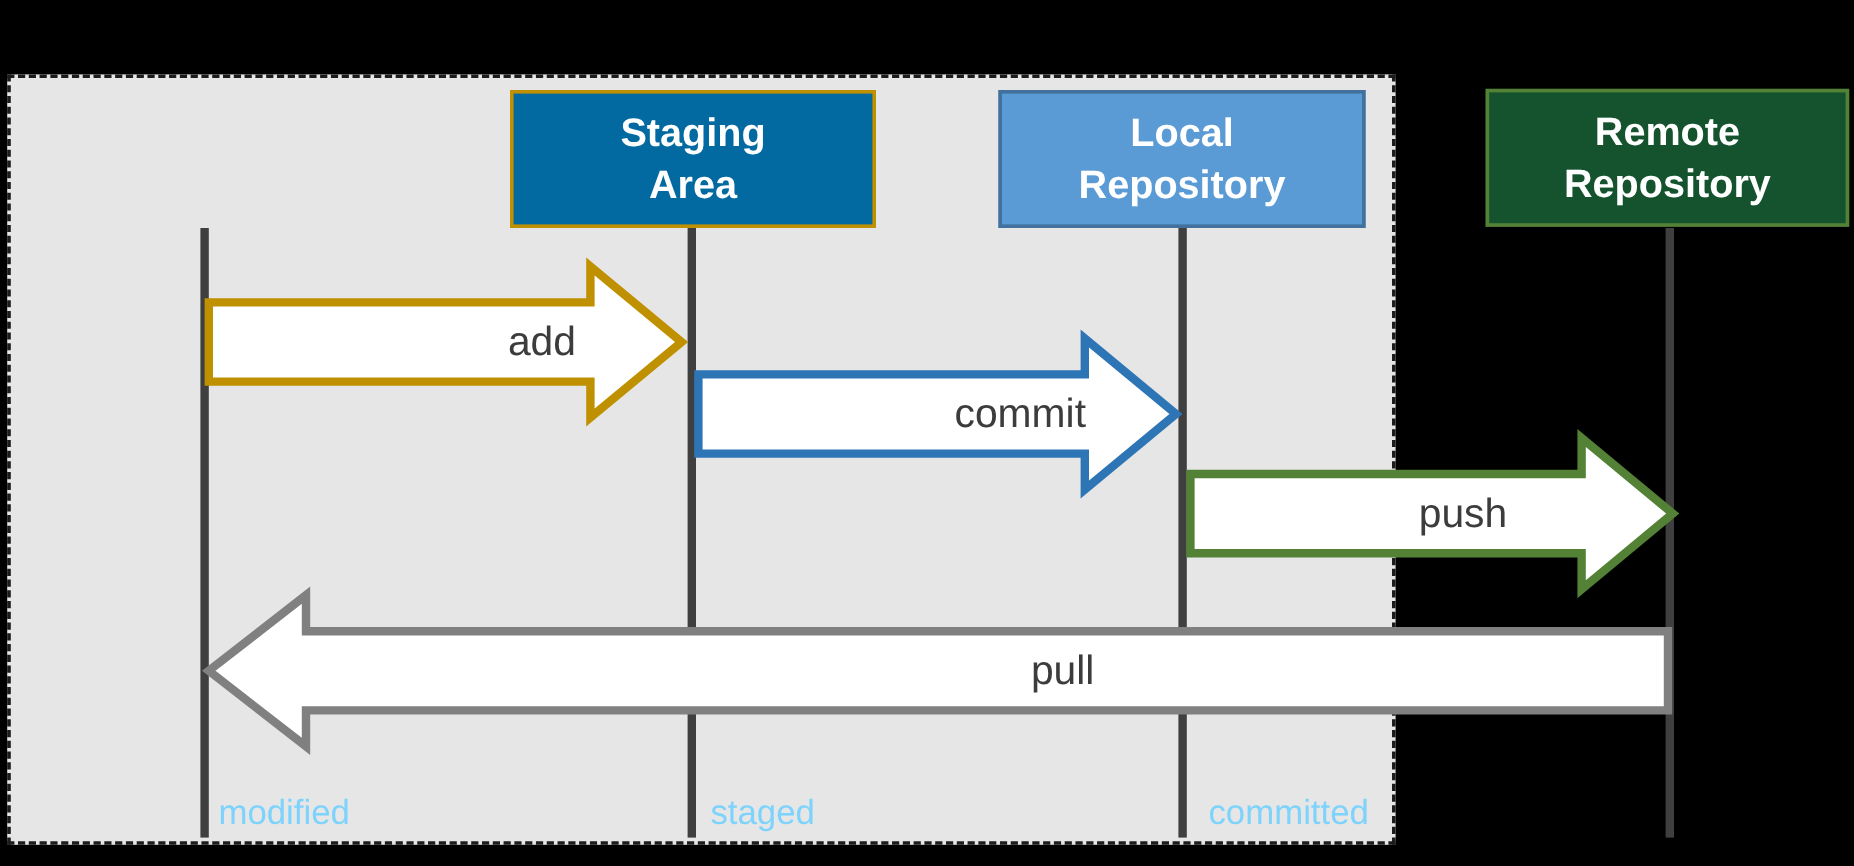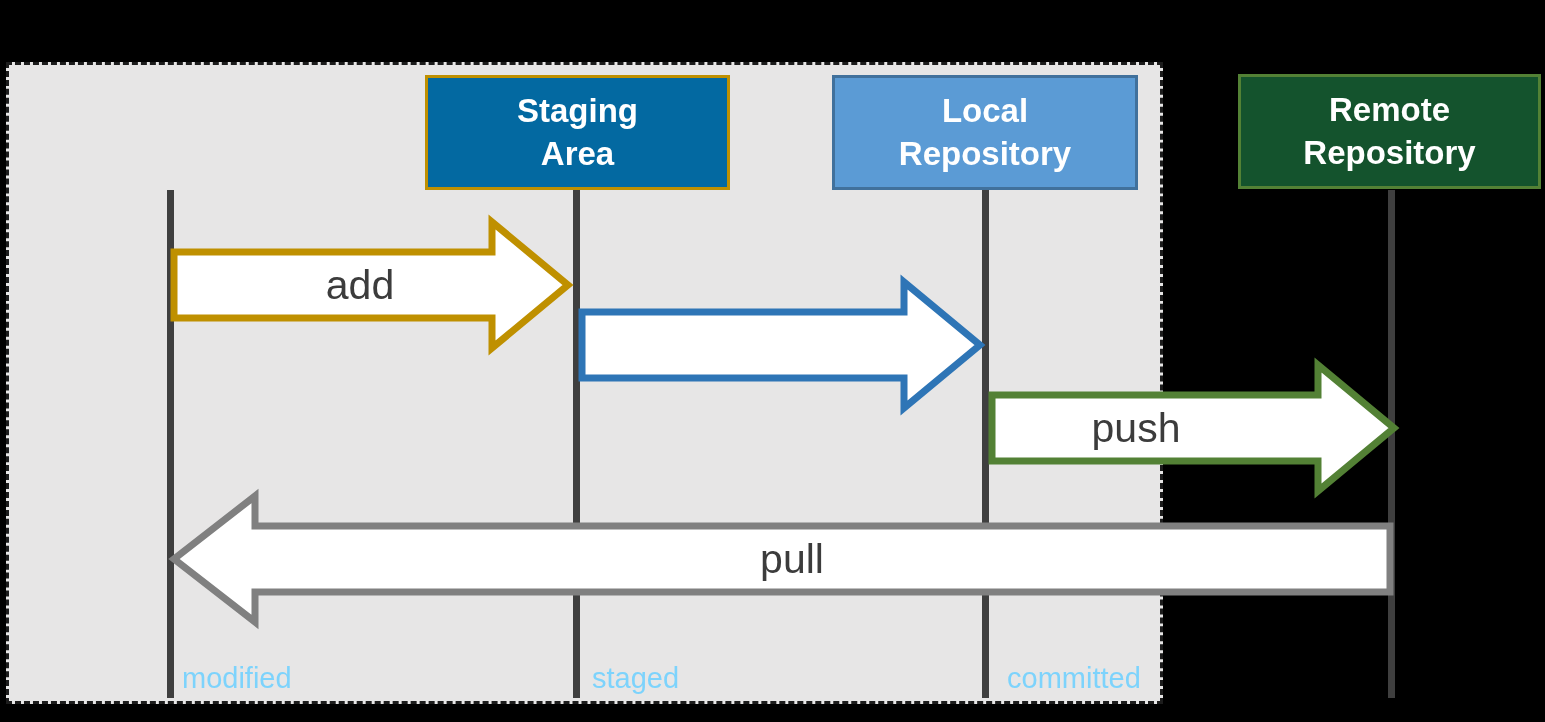--- a/index.html
+++ b/index.html
@@ -72,22 +72,22 @@
   }
   #arrows polygon {
     fill: #ffffff;
     stroke-width: 7px;
     stroke-linejoin: miter;
   }
   
   .arrow-label {
     position: absolute;
     width: 240px;
-    text-align: center;
-    font-size: 41px;
+    text-align: right;
+    font-size: 34px;
     color: #3c3c3c;
     line-height: 36px;
   }
   .al-add    { left: 240px;  top: 267px; }
   .al-commit { left: 665px;  top: 327px; }
   .al-push   { left: 1016px; top: 410px; }
   .al-pull   { left: 672px;  top: 541px; }
   
   .state-label {
     position: absolute;
@@ -126,20 +126,21 @@
   </div>
 
   <svg id="arrows" viewBox="0 0 1545 722" xmlns="http://www.w3.org/2000/svg">
     <polygon points="174,252 492,252 492,222 568,285 492,348 492,318 174,318" stroke="#BF9000"></polygon>
     <polygon points="582,312 904,312 904,282 980,345 904,408 904,378 582,378" stroke="#2E75B6"></polygon>
     <polygon points="992,395 1318,395 1318,365 1394,428 1318,491 1318,461 992,461" stroke="#538135"></polygon>
     <polygon points="1390,526 255,526 255,496 174,559 255,622 255,592 1390,592" stroke="#808080"></polygon>
   </svg>
 
   <div class="arrow-label al-add">add</div>
+  <div class="arrow-label al-commit">commit</div>
   <div class="arrow-label al-push">push</div>
   <div class="arrow-label al-pull">pull</div>
 
   <div class="state-label sl-modified">modified</div>
   <div class="state-label sl-staged">staged</div>
   <div class="state-label sl-committed">committed</div>
 
 </div>
 
 </body></html>

